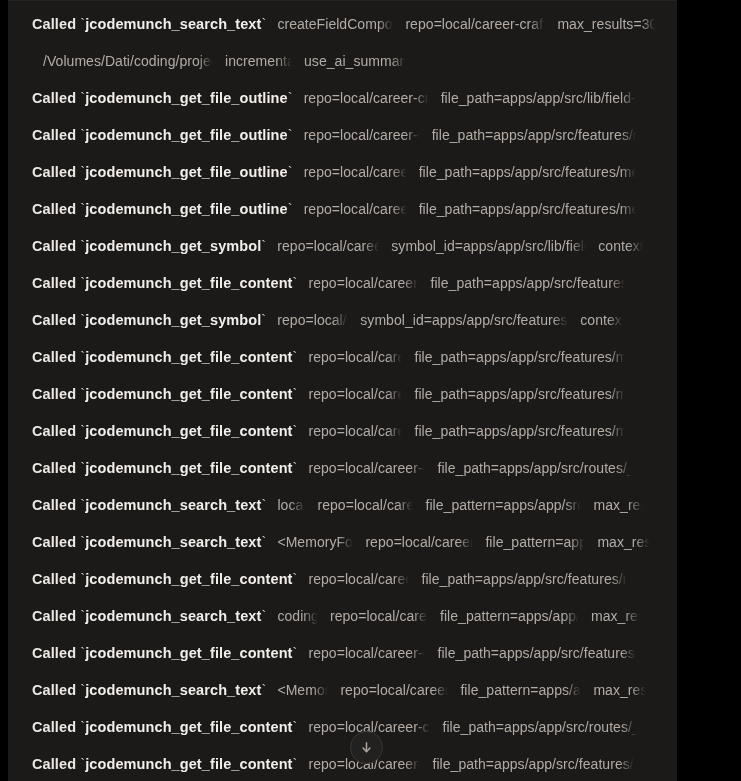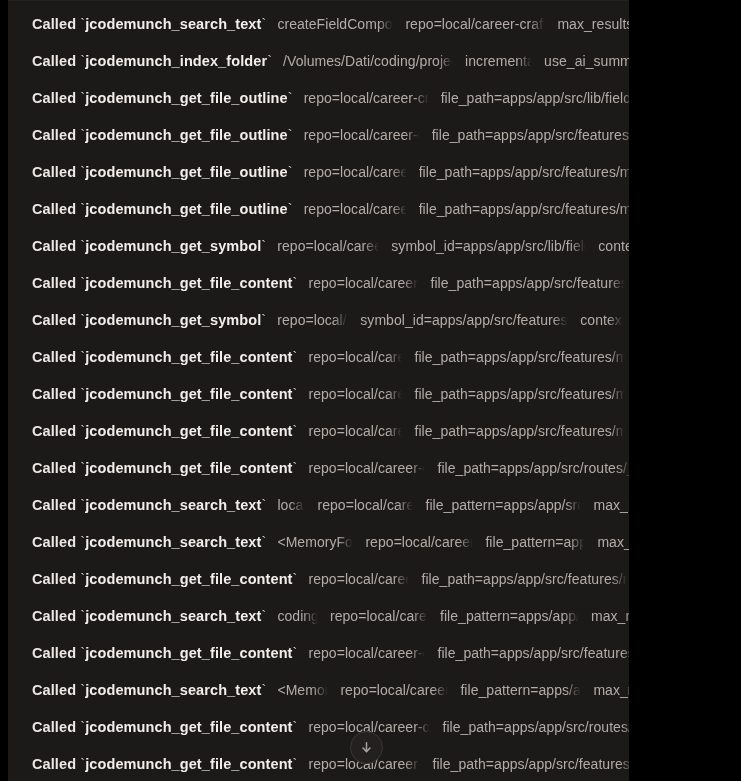--- a/index.html
+++ b/index.html
@@ -11,21 +11,21 @@
     background: #000000;
   }
 
   body {
     font-family: "Liberation Sans", "DejaVu Sans", sans-serif;
     -webkit-font-smoothing: antialiased;
   }
 
   .app-window {
     position: relative;
-    width: 629px;
+    width: 677px;
     height: 781px;
     background: #000000;
     overflow: hidden;
   }
 
   
   .left-gutter {
     position: absolute;
     left: 0; top: 0;
     width: 8px; height: 781px;
@@ -170,21 +170,20 @@
     <div class="panel-top-edge"></div>
 
     <div class="tool-call-list" id="tool-call-list">
         <div class="tool-call-row">
           <span class="call-label"><span>Called</span><span class="tick"> `</span><span class="tool-name">jcodemunch_search_text</span><span class="tick">`</span></span>
           <span class="arg-chip" style="max-width: 117px;">createFieldComponent</span>
           <span class="arg-chip" style="max-width: 141px;">repo=local/career-craftin</span>
           <span class="arg-chip" style="max-width: 100px;">max_results=30</span>
         </div>
         <div class="tool-call-row">
-          <span class="call-label"><span>Called</span><span class="tick"> `</span><span class="tool-name">jcodemunch_index_folder</span><span class="tick">`</span></span>
           <span class="arg-chip" style="max-width: 171px;">/Volumes/Dati/coding/projects/ca</span>
           <span class="arg-chip" style="max-width: 68px;">incremental</span>
           <span class="arg-chip" style="max-width: 103px;">use_ai_summaries</span>
         </div>
         <div class="tool-call-row">
           <span class="call-label"><span>Called</span><span class="tick"> `</span><span class="tool-name">jcodemunch_get_file_outline</span><span class="tick">`</span></span>
           <span class="arg-chip" style="max-width: 126px;">repo=local/career-crafti</span>
           <span class="arg-chip" style="max-width: 196px;">file_path=apps/app/src/lib/field-com</span>
         </div>
         <div class="tool-call-row">

